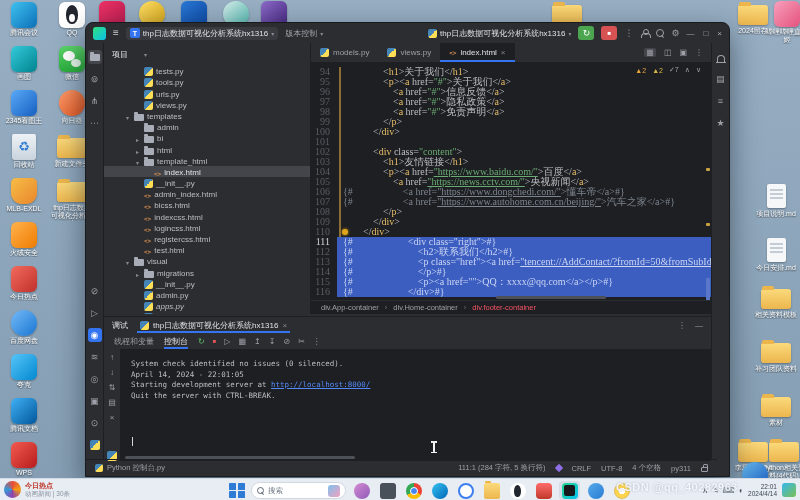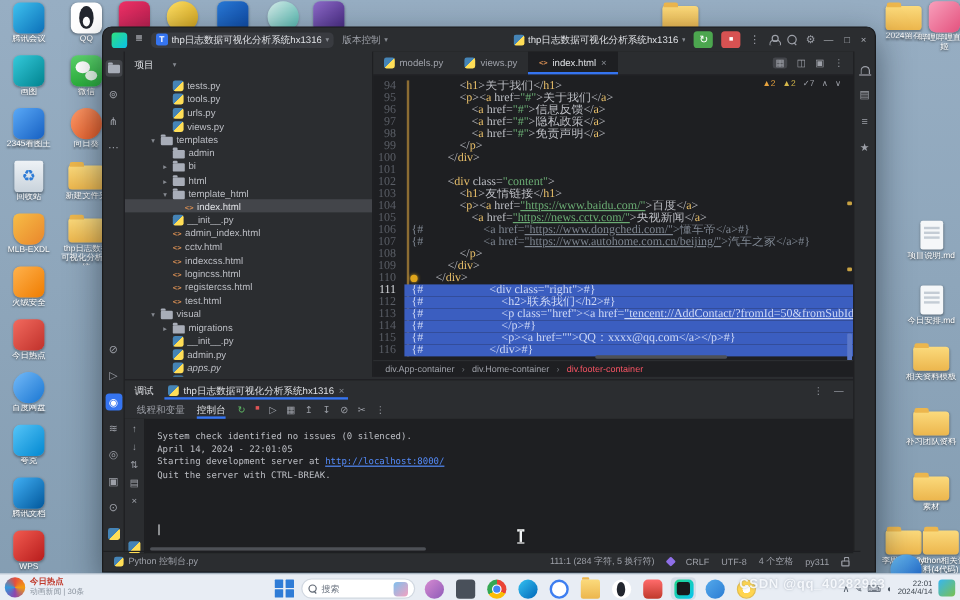--- a/index.html
+++ b/index.html
@@ -428,21 +428,21 @@
             <span>__init__.py</span>
           </div>
           <div class="trow" style="padding-left: 30px;">
             <span class="tchev"></span>
             <span class="ti-html">&lt;&gt;</span>
             <span>admin_index.html</span>
           </div>
           <div class="trow" style="padding-left: 30px;">
             <span class="tchev"></span>
             <span class="ti-html">&lt;&gt;</span>
-            <span>cctv.html</span>
+            <span>bicss.html</span>
           </div>
           <div class="trow" style="padding-left: 30px;">
             <span class="tchev"></span>
             <span class="ti-html">&lt;&gt;</span>
             <span>indexcss.html</span>
           </div>
           <div class="trow" style="padding-left: 30px;">
             <span class="tchev"></span>
             <span class="ti-html">&lt;&gt;</span>
             <span>logincss.html</span>

